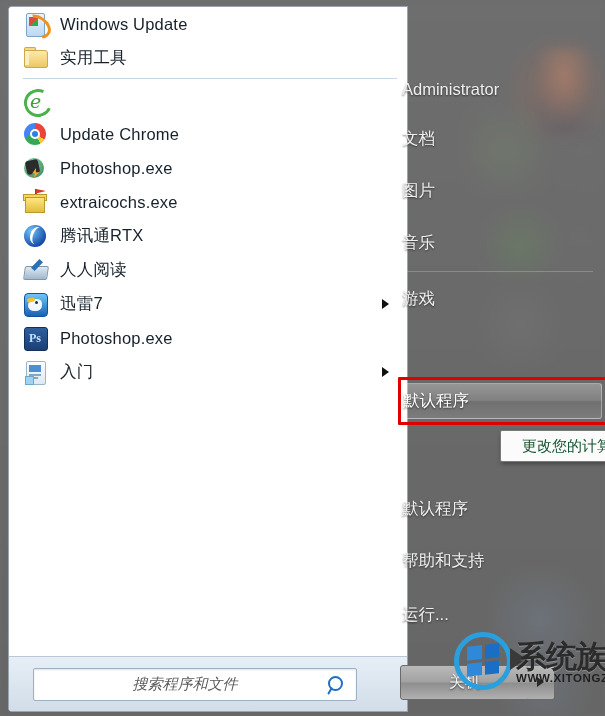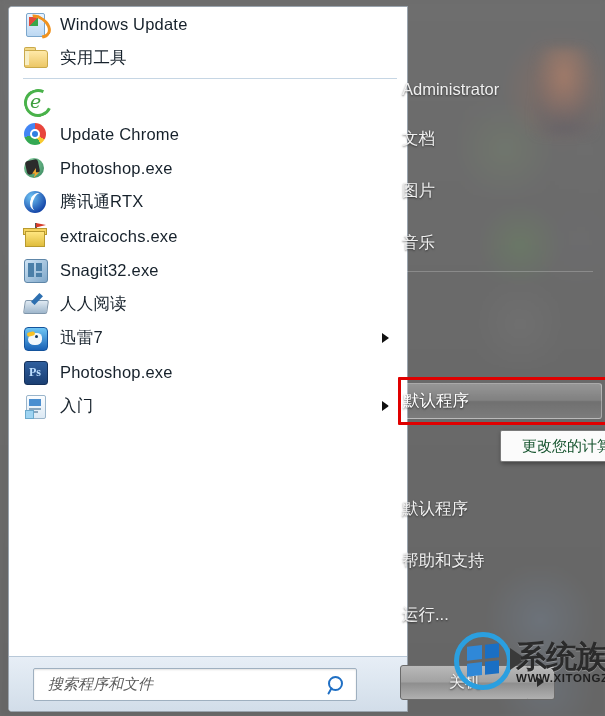--- a/index.html
+++ b/index.html
@@ -116,20 +116,21 @@
     color: #16212b;
   }
 
   
   .search-strip {
     position: absolute;
     left: 0; right: 0; bottom: 0;
     height: 54px;
     background: linear-gradient(180deg,#e7eef6 0%, #dbe5ef 55%, #d2dde9 100%);
     border-top: 1px solid #b8c8d8;
+    text-align: center;
   }
   .search-box {
     position: absolute;
     left: 24px; top: 11px;
     width: 322px; height: 31px;
     background: #fff;
     border: 1px solid #9fb0c0;
     border-radius: 2px;
     box-shadow: inset 0 1px 2px rgba(0,0,0,.12);
     display: flex;
@@ -464,51 +465,40 @@
               <span class="globe"></span>
               <span class="dark"></span>
               <span class="bolt"></span>
             </span>
         </span>
         <span class="label">Photoshop.exe</span>
       </div>
 
       <div class="menu-item">
         <span class="icon">
-          <span class="ic ic-rtx">
-              <span class="ball"></span>
-              <span class="cut"></span>
-            </span>
-        </span>
-        <span class="label">腾讯通RTX</span>
-      </div>
-
-      <div class="menu-item">
-        <span class="icon">
           <span class="ic ic-extra">
               <span class="pole"></span>
               <span class="flag"></span>
               <span class="lid"></span>
               <span class="box"></span>
             </span>
         </span>
         <span class="label">extraicochs.exe</span>
       </div>
 
       <div class="menu-item">
         <span class="icon">
-          <span class="ic ic-snagit">
-              <span class="bg"></span>
-              <span class="l1"></span>
-              <span class="l2"></span>
-              <span class="l3"></span>
-            </span>
-        </span>
-        <span class="label">Snagit32.exe</span>
-      </div>
+          <span class="ic ic-rtx">
+              <span class="ball"></span>
+              <span class="cut"></span>
+            </span>
+        </span>
+        <span class="label">腾讯通RTX</span>
+      </div>
+
 
       <div class="menu-item">
         <span class="icon">
           <span class="ic ic-reader">
               <span class="book"></span>
               <span class="pen"></span>
             </span>
         </span>
         <span class="label">人人阅读</span>
       </div>
@@ -579,20 +569,23 @@
     </div>
     <div class="rp-item" style="top:173px">
       <span class="label">图片</span>
     </div>
     <div class="rp-item" style="top:225px">
       <span class="label">音乐</span>
     </div>
 
     <div class="rp-sep" style="top:271px"></div>
 
+    <div class="rp-item" style="top:281px">
+      <span class="label">游戏</span>
+    </div>
 
     <div class="cp-row">
       <span class="label">默认程序</span>
     </div>
 
     <div class="rp-item" style="top:491px">
       <span class="label">默认程序</span>
     </div>
     <div class="rp-item" style="top:543px">
       <span class="label">帮助和支持</span>

